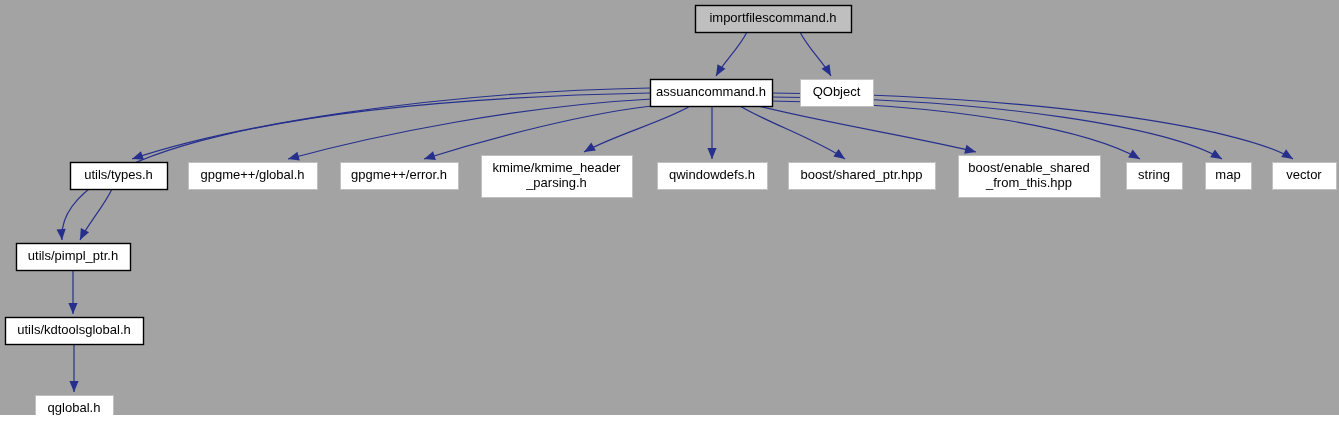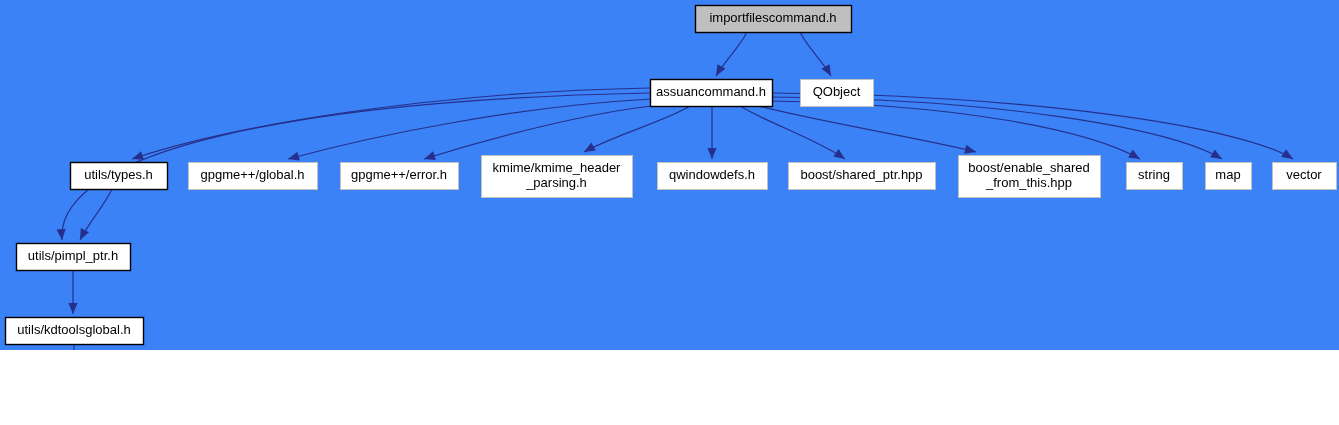--- a/index.html
+++ b/index.html
@@ -6,23 +6,23 @@
     margin: 0;
     padding: 0;
     background: #ffffff;
   }
   body {
     font-family: "Liberation Sans", sans-serif;
   }
   #graph-wrap {
     position: relative;
     width: 1339px;
-    height: 350px;
+    height: 415px;
     overflow: hidden;
-    background: #3b82f6;
+    background: #a3a3a3;
   }
   svg#depgraph {
     display: block;
     width: 1339px;
     height: 425px;
   }
   .node-box {
     fill: #ffffff;
     stroke: #c0c0c0;
     stroke-width: 1px;

